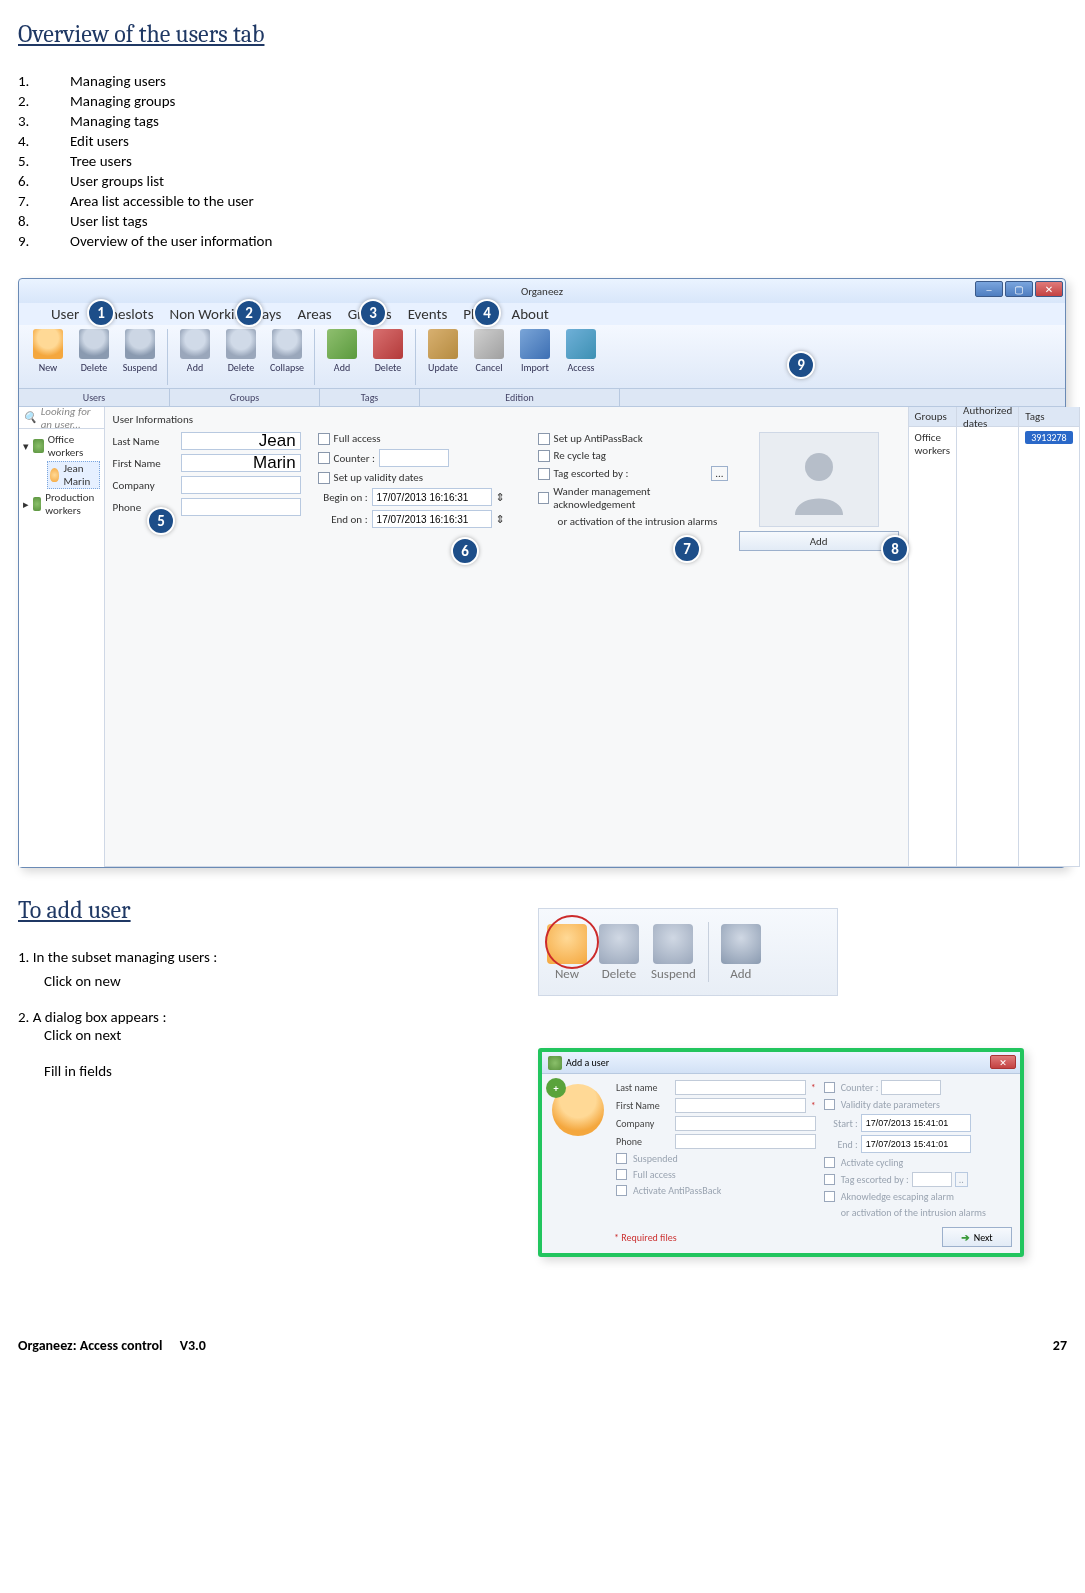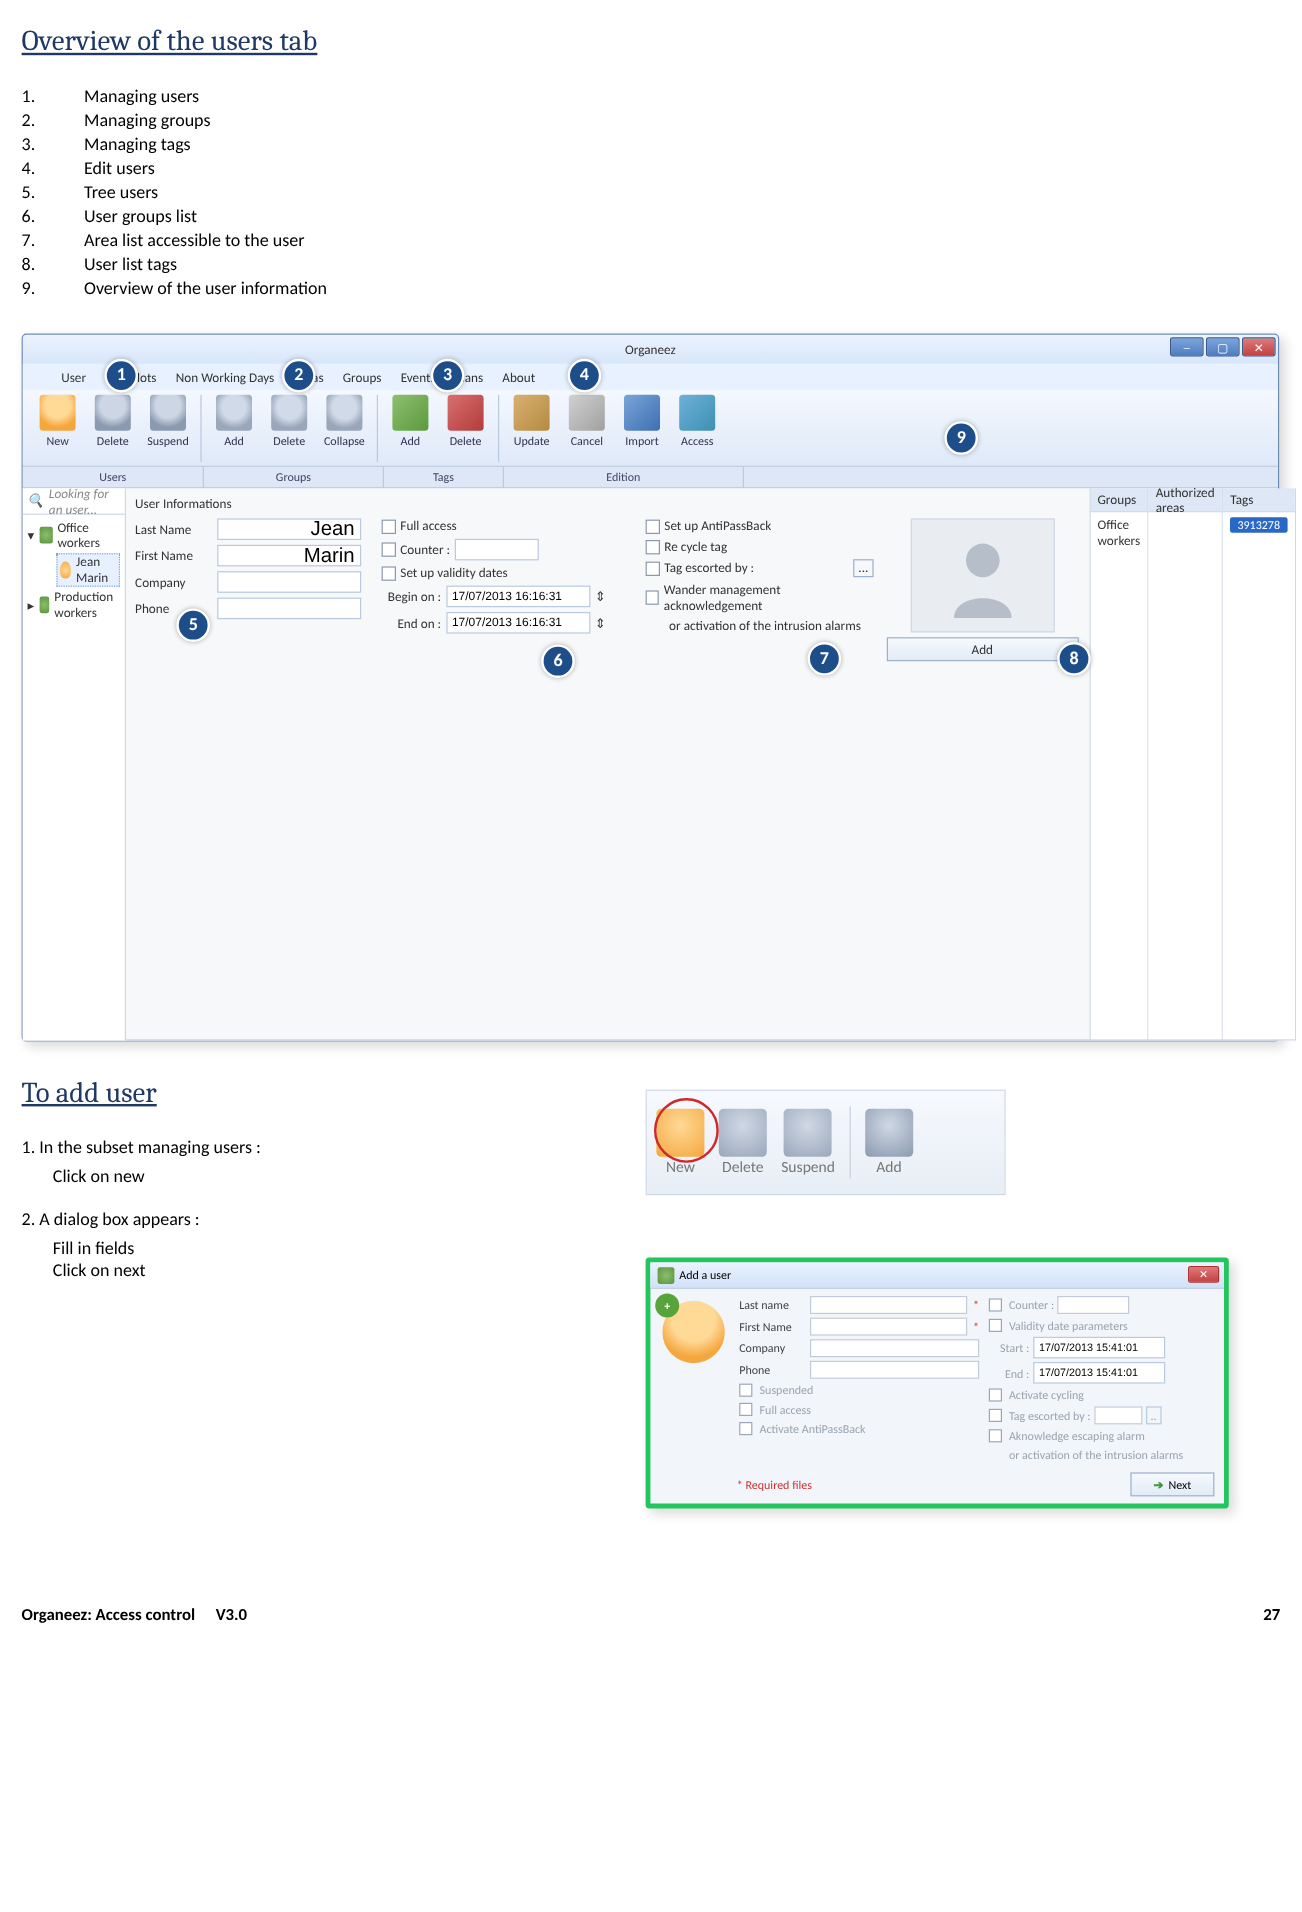--- a/index.html
+++ b/index.html
@@ -57,21 +57,21 @@
     position:relative;
     font-size:11px;
   }
   .win-controls{
     position:absolute; right:2px; top:2px; display:flex; gap:2px;
   }
   .win-btn{width:28px;height:16px;border:1px solid #3b5a8a;border-radius:2px;
     background:linear-gradient(#7aa5de,#4f7ec0);display:flex;align-items:center;justify-content:center;color:#fff;font-size:10px;}
   .win-btn.close{background:linear-gradient(#e07a7a,#c34242);}
 
-  .menubar{height:22px;background:#e8f1ff;display:flex;align-items:center;padding-left:32px;gap:16px;font-size:11px;}
+  .menubar{height:22px;background:#e8f1ff;display:flex;align-items:center;padding-left:32px;gap:16px;font-size:15px;}
 
   .ribbon{height:64px;background:linear-gradient(#f4f8ff,#dfe9f8);border-bottom:1px solid #b8c9e0;display:flex;align-items:flex-start;padding:4px 6px; position:relative;}
   .rib-item{display:flex;flex-direction:column;align-items:center;width:46px;font-size:10px;color:#335;}
   .rib-ico{width:30px;height:30px;border-radius:3px;margin-bottom:2px;display:flex;align-items:center;justify-content:center;}
   .rib-ico.user{background:radial-gradient(circle at 50% 30%,#ffd996 40%,#f4a73e 70%);}
   .rib-ico.userx{background:radial-gradient(circle at 50% 30%,#ccd6e4 40%,#8a9ab0 70%);}
   .rib-ico.grp{background:radial-gradient(circle at 50% 35%,#d0dae8 40%,#9aa7bb 70%);}
   .rib-ico.tag{background:linear-gradient(135deg,#8fbf6f,#5a9a3d);}
   .rib-ico.tagx{background:linear-gradient(135deg,#d97070,#b33a3a);}
   .rib-ico.pen{background:linear-gradient(135deg,#d8b070,#b58b40);}
@@ -374,21 +374,21 @@
 
         </div>
       </div>
 
       <div class="list-row">
         <div class="lcol">
           <div class="lhead">Groups</div>
           <div class="lbody"><span>Office workers</span></div>
         </div>
         <div class="lcol">
-          <div class="lhead">Authorized areas</div>
+          <div class="lhead">Authorized dates</div>
           <div class="lbody"></div>
         </div>
         <div class="lcol">
           <div class="lhead">Tags</div>
           <div class="lbody"><span class="tag-chip">3913278</span></div>
         </div>
       </div>
     </div>
   </div>
 
@@ -402,22 +402,22 @@
   <div class="callout" style="left:862px;top:256px">8</div>
   <div class="callout" style="left:768px;top:72px">9</div>
 </div>
 
 <div class="addsec">
   <div class="txt">
     <h2 class="section">To add user</h2>
     <div>1. In the subset managing users :</div>
     <div class="indent">Click on new</div>
     <div>2. A dialog box appears :</div>
+    <div class="indent" style="margin-top:0">Click on next</div>
     <div class="indent" style="margin-bottom:0">Fill in fields</div>
-    <div class="indent" style="margin-top:0">Click on next</div>
   </div>
 
   <div style="display:flex;flex-direction:column;gap:52px;margin-top:12px">
     <div class="toolbar-thumb">
       <div class="red-circle"></div>
       <div class="tb-item">
           <div class="tb-ico new"></div>
           <span>New</span>
         </div>
       <div class="tb-item">

